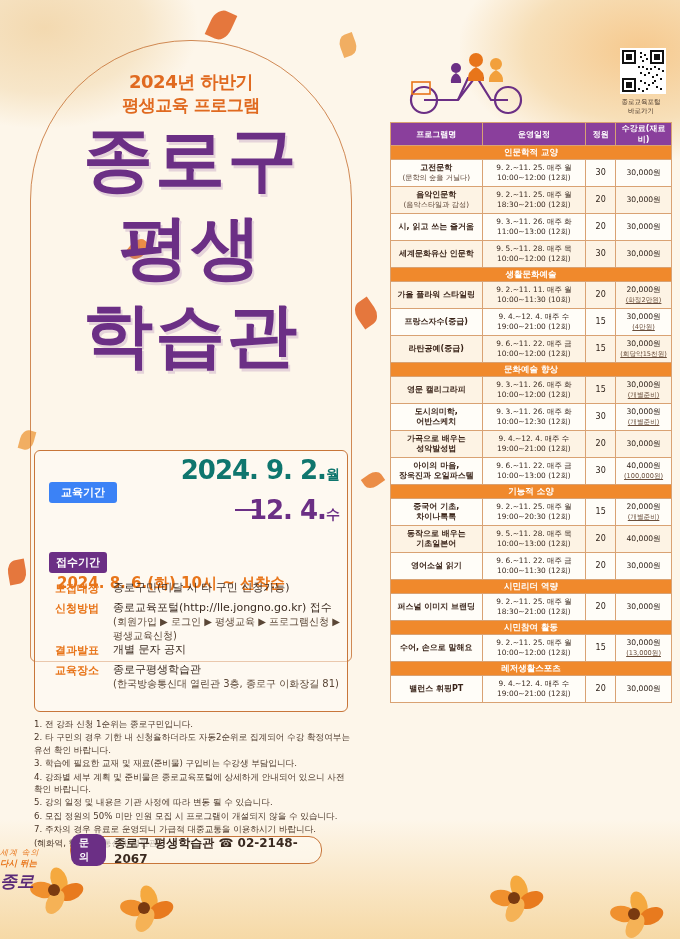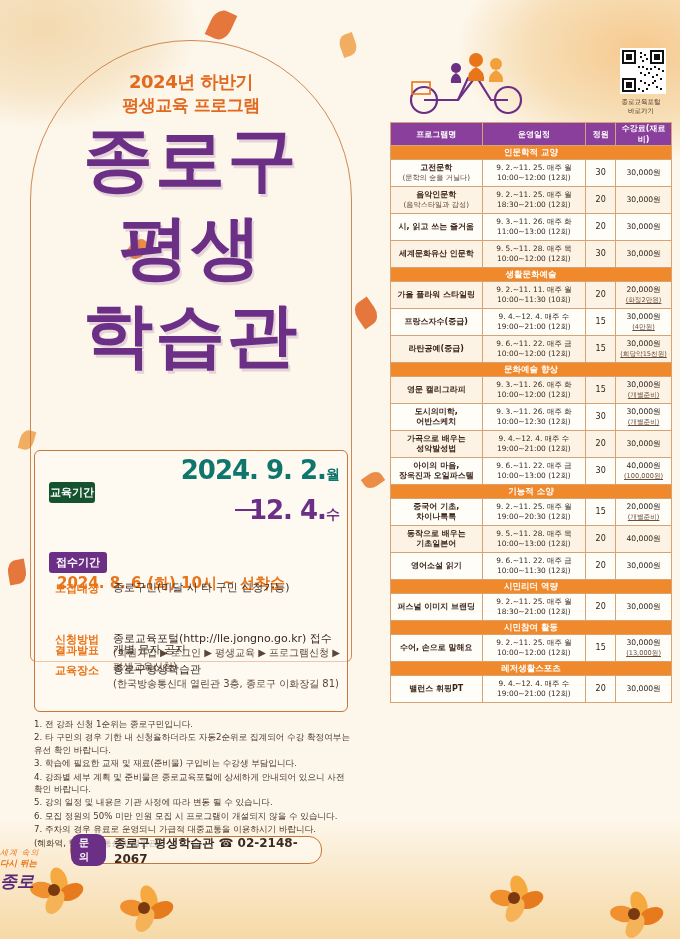--- a/index.html
+++ b/index.html
@@ -37,22 +37,22 @@
   .y2{top:94px;font-size:17px;font-weight:bold;color:#e06a20;letter-spacing:-.5px;}
 
   .bigtitle{position:absolute;left:0;width:382px;text-align:center;color:#6b2f85;
     font-weight:bold;letter-spacing:2px;}
   .bt1{top:122px;font-size:70px;line-height:74px;text-shadow:2px 3px 0 rgba(120,55,150,.18);}
   .bt2{top:210px;font-size:70px;line-height:74px;text-shadow:2px 3px 0 rgba(120,55,150,.18);}
   .bt3{top:298px;font-size:70px;line-height:74px;text-shadow:2px 3px 0 rgba(120,55,150,.18);}
 
   .infobox{position:absolute;left:34px;top:450px;width:312px;height:260px;
     border:1.4px solid #c8763a;border-radius:6px;background:rgba(255,252,245,.55);}
-  .lbl-orange{display:inline-block;background:#14532d;color:#fff;font-size:11px;
-    font-weight:bold;padding:3px 1px;border-radius:3px;margin-top:17px;}
+  .lbl-orange{display:inline-block;background:#3b82f6;color:#fff;font-size:11px;
+    font-weight:bold;padding:3px 12px;border-radius:3px;margin-top:17px;}
   .lbl-purple{display:inline-block;background:#6b2f85;color:#fff;font-size:11px;
     font-weight:bold;padding:3px 7px;border-radius:3px;}
   .period-row{position:absolute;left:14px;top:14px;width:288px;}
   .period-date{position:absolute;right:8px;top:4px;color:#0f766e;font-weight:bold;
     font-size:26px;letter-spacing:-1px;}
   .period-date2{position:absolute;right:8px;top:44px;color:#6b2f85;font-weight:bold;
     font-size:26px;letter-spacing:-1px;}
   .period-date .suf,.period-date2 .suf{font-size:14px;}
   .rule{position:absolute;right:86px;top:58px;width:26px;height:2px;background:#6b2f85;}
 
@@ -178,21 +178,21 @@
       <div class="apply-row">
         <span class="lbl-purple">접수기간</span>
         <span class="apply-date">2024. 8. 6.(화) 10시 ~ 선착순</span>
       </div>
 
       <div class="kv" style="top:130px;height:16px;">
         <span class="k">모집대상</span>
         <span class="v">종로구민(미달 시 타 구민 신청가능)</span>
       </div>
 
-      <div class="kv" style="top:150px;height:32px;margin-top:31px;">
+      <div class="kv" style="top:150px;height:32px;">
         <span class="k">신청방법</span>
         <span class="v">
           <span>종로교육포털(http://lle.jongno.go.kr) 접수</span><br>
           <span class="sub">(회원가입 ▶ 로그인 ▶ 평생교육 ▶ 프로그램신청 ▶ 평생교육신청)</span>
         </span>
       </div>
 
       <div class="kv" style="top:192px;height:16px;">
         <span class="k">결과발표</span>
         <span class="v">개별 문자 공지</span>

